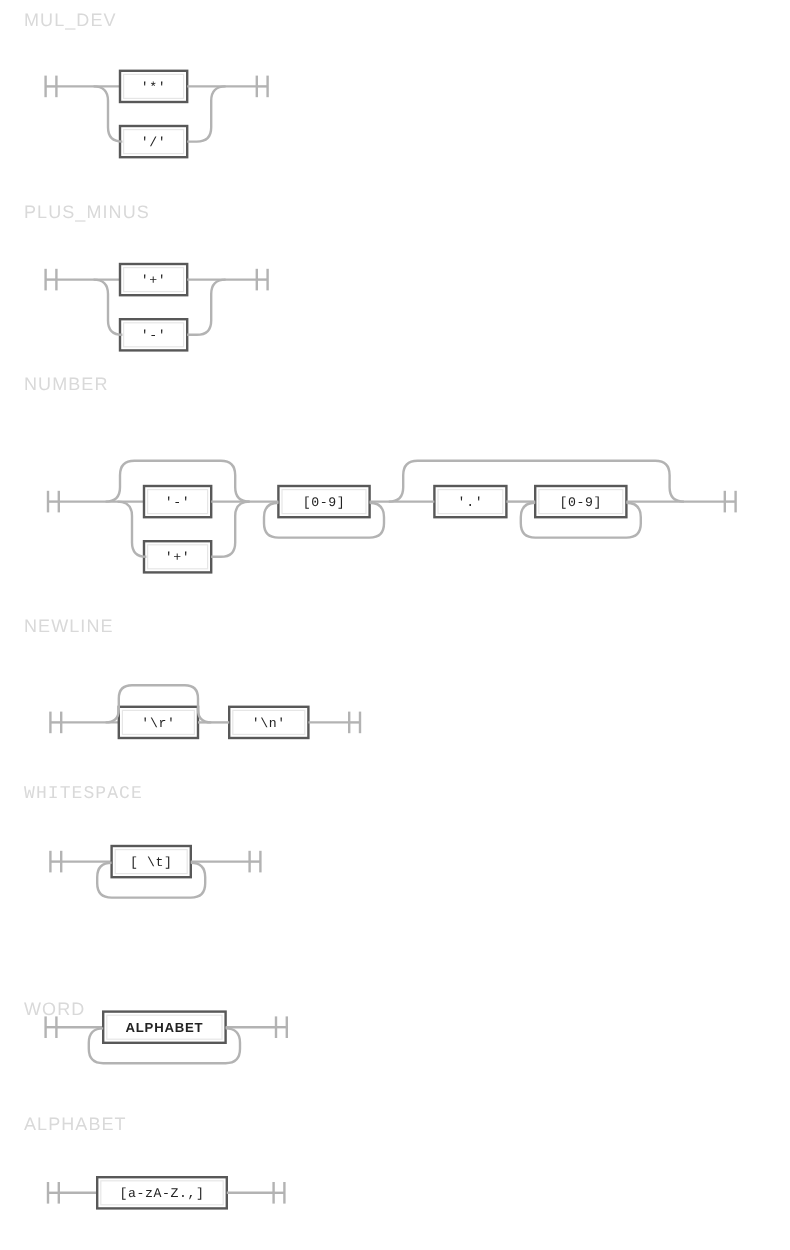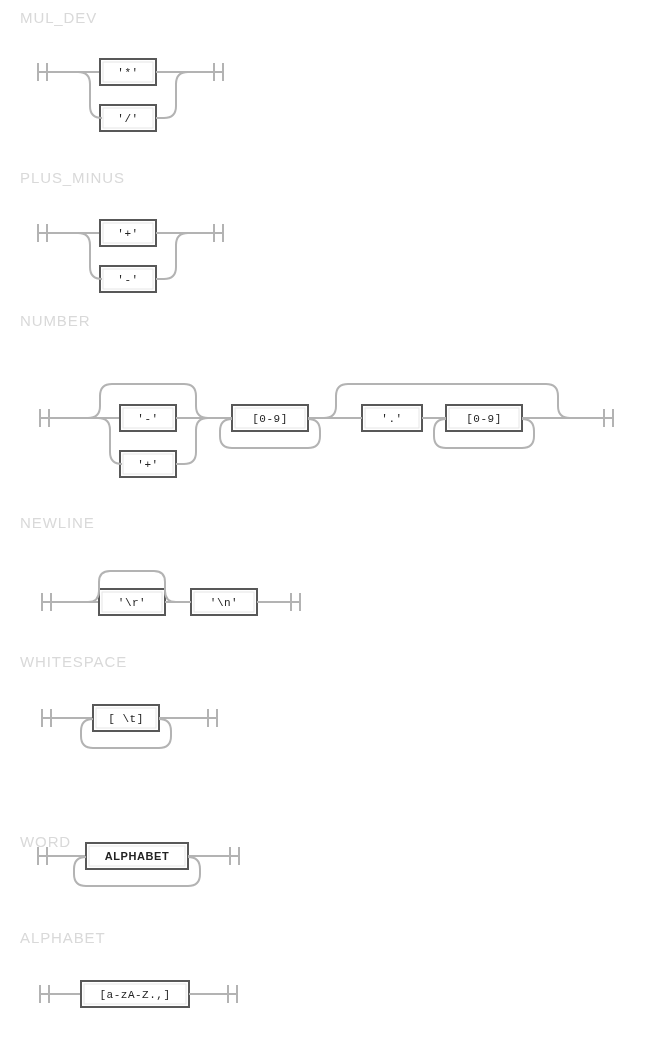--- a/index.html
+++ b/index.html
@@ -167,21 +167,21 @@
           <line x1="165" y1="47" x2="191" y2="47" class="track"></line>
           <line x1="257" y1="47" x2="291" y2="47" class="track"></line>
           <g>
             <line x1="291" y1="38" x2="291" y2="56" class="endbar"></line>
             <line x1="300" y1="38" x2="300" y2="56" class="endbar"></line>
             <line x1="291" y1="47" x2="300" y2="47" class="track"></line>
           </g>
           <path d="M 88 47 Q 99 47 99 36 L 99 27 Q 99 16 110 16 L 154 16 Q 165 16 165 27 L 165 36 Q 165 47 176 47" class="track"></path>
         </svg>
       </div>
-      <div class="rule-title" style="top: 653px;">WHITESPACE</div>
+      <div class="rule-title" style="top: 653px; font-family: Liberation Mono, monospace;">WHITESPACE</div>
       <div class="rule-canvas" style="top: 693px;">
         <svg width="260" height="90">
           <g>
             <line x1="42" y1="16" x2="42" y2="34" class="endbar"></line>
             <line x1="51" y1="16" x2="51" y2="34" class="endbar"></line>
             <line x1="42" y1="25" x2="51" y2="25" class="track"></line>
           </g>
           <line x1="51" y1="25" x2="93" y2="25" class="track"></line>
           <g>
             <rect x="93" y="12" width="66" height="26" class="boxouter"></rect>

